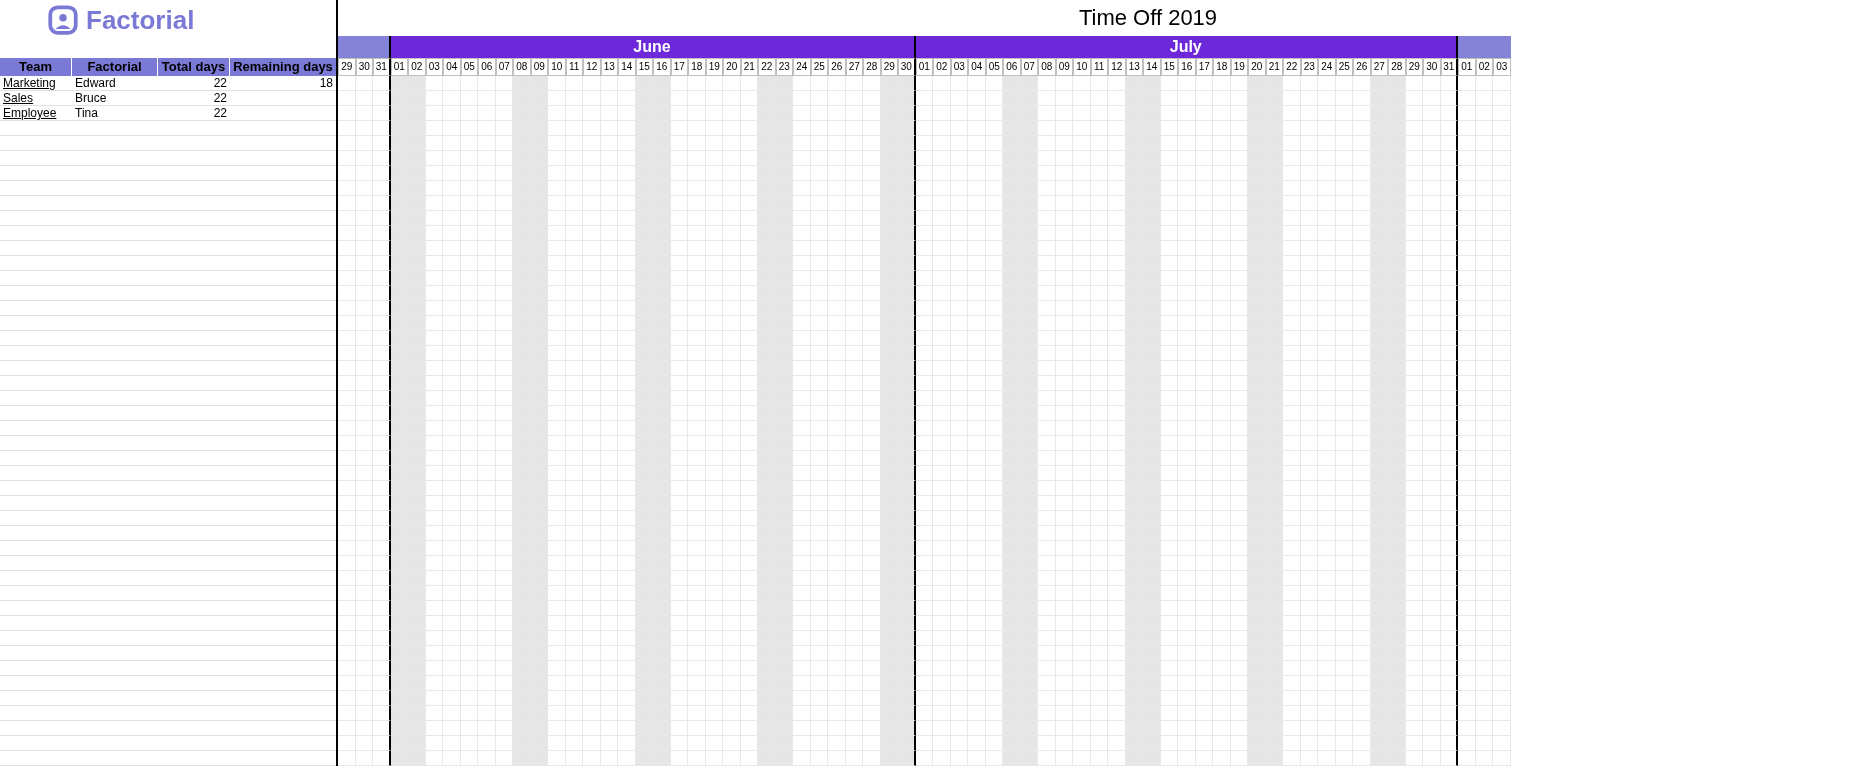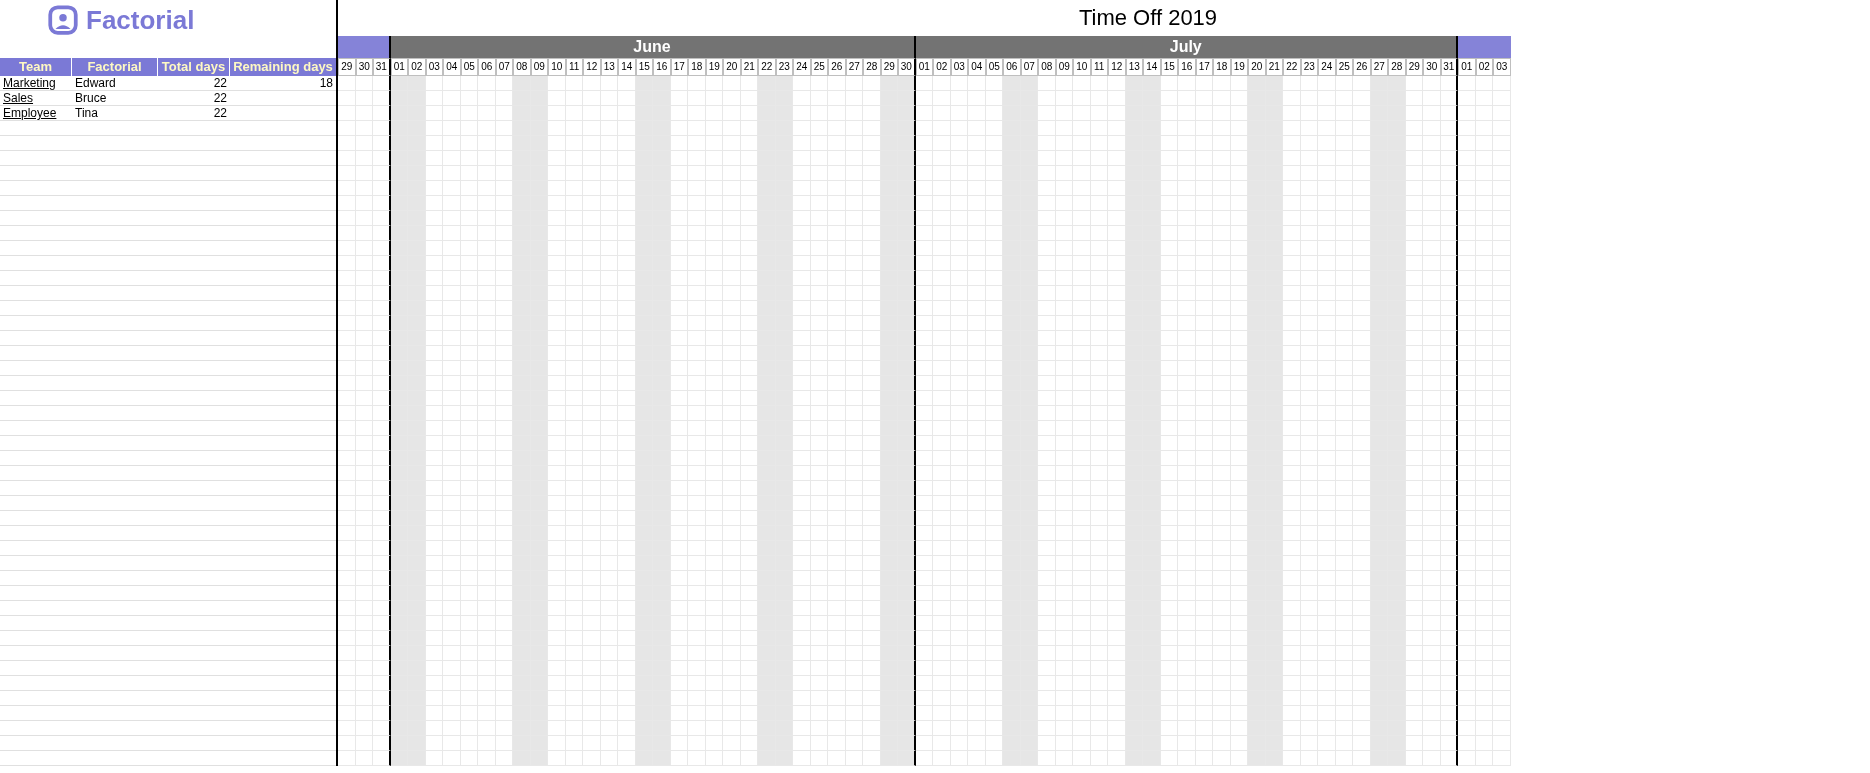--- a/index.html
+++ b/index.html
@@ -35,21 +35,21 @@
     font-weight: 700;
     color: #7b79d6;
   }
   .left-headers {
     display: flex;
     height: 40px;
     align-items: flex-end;
   }
   .left-headers > div {
     background: #7b79d6;
-    color: #fef9c3;
+    color: #000000;
     font-weight: 700;
     font-size: 13px;
     height: 18px;
     line-height: 18px;
     text-align: center;
     border-right: 1px solid #fff;
   }
   .col-team { width: 72px; }
   .col-employee { width: 86px; }
   .col-total { width: 72px; }
@@ -82,21 +82,21 @@
     text-align: center;
     font-size: 22px;
     font-weight: 400;
     padding-left: 88px;
   }
   .months-row {
     display: flex;
     height: 22px;
   }
   .month-block {
-    background: #737373;
+    background: #6d28d9;
     color: #fff;
     font-weight: 700;
     font-size: 16px;
     text-align: center;
     line-height: 22px;
     border-right: 2px solid #000;
   }
   .pre-month, .post-month {
     background: #8583d8;
     height: 22px;

